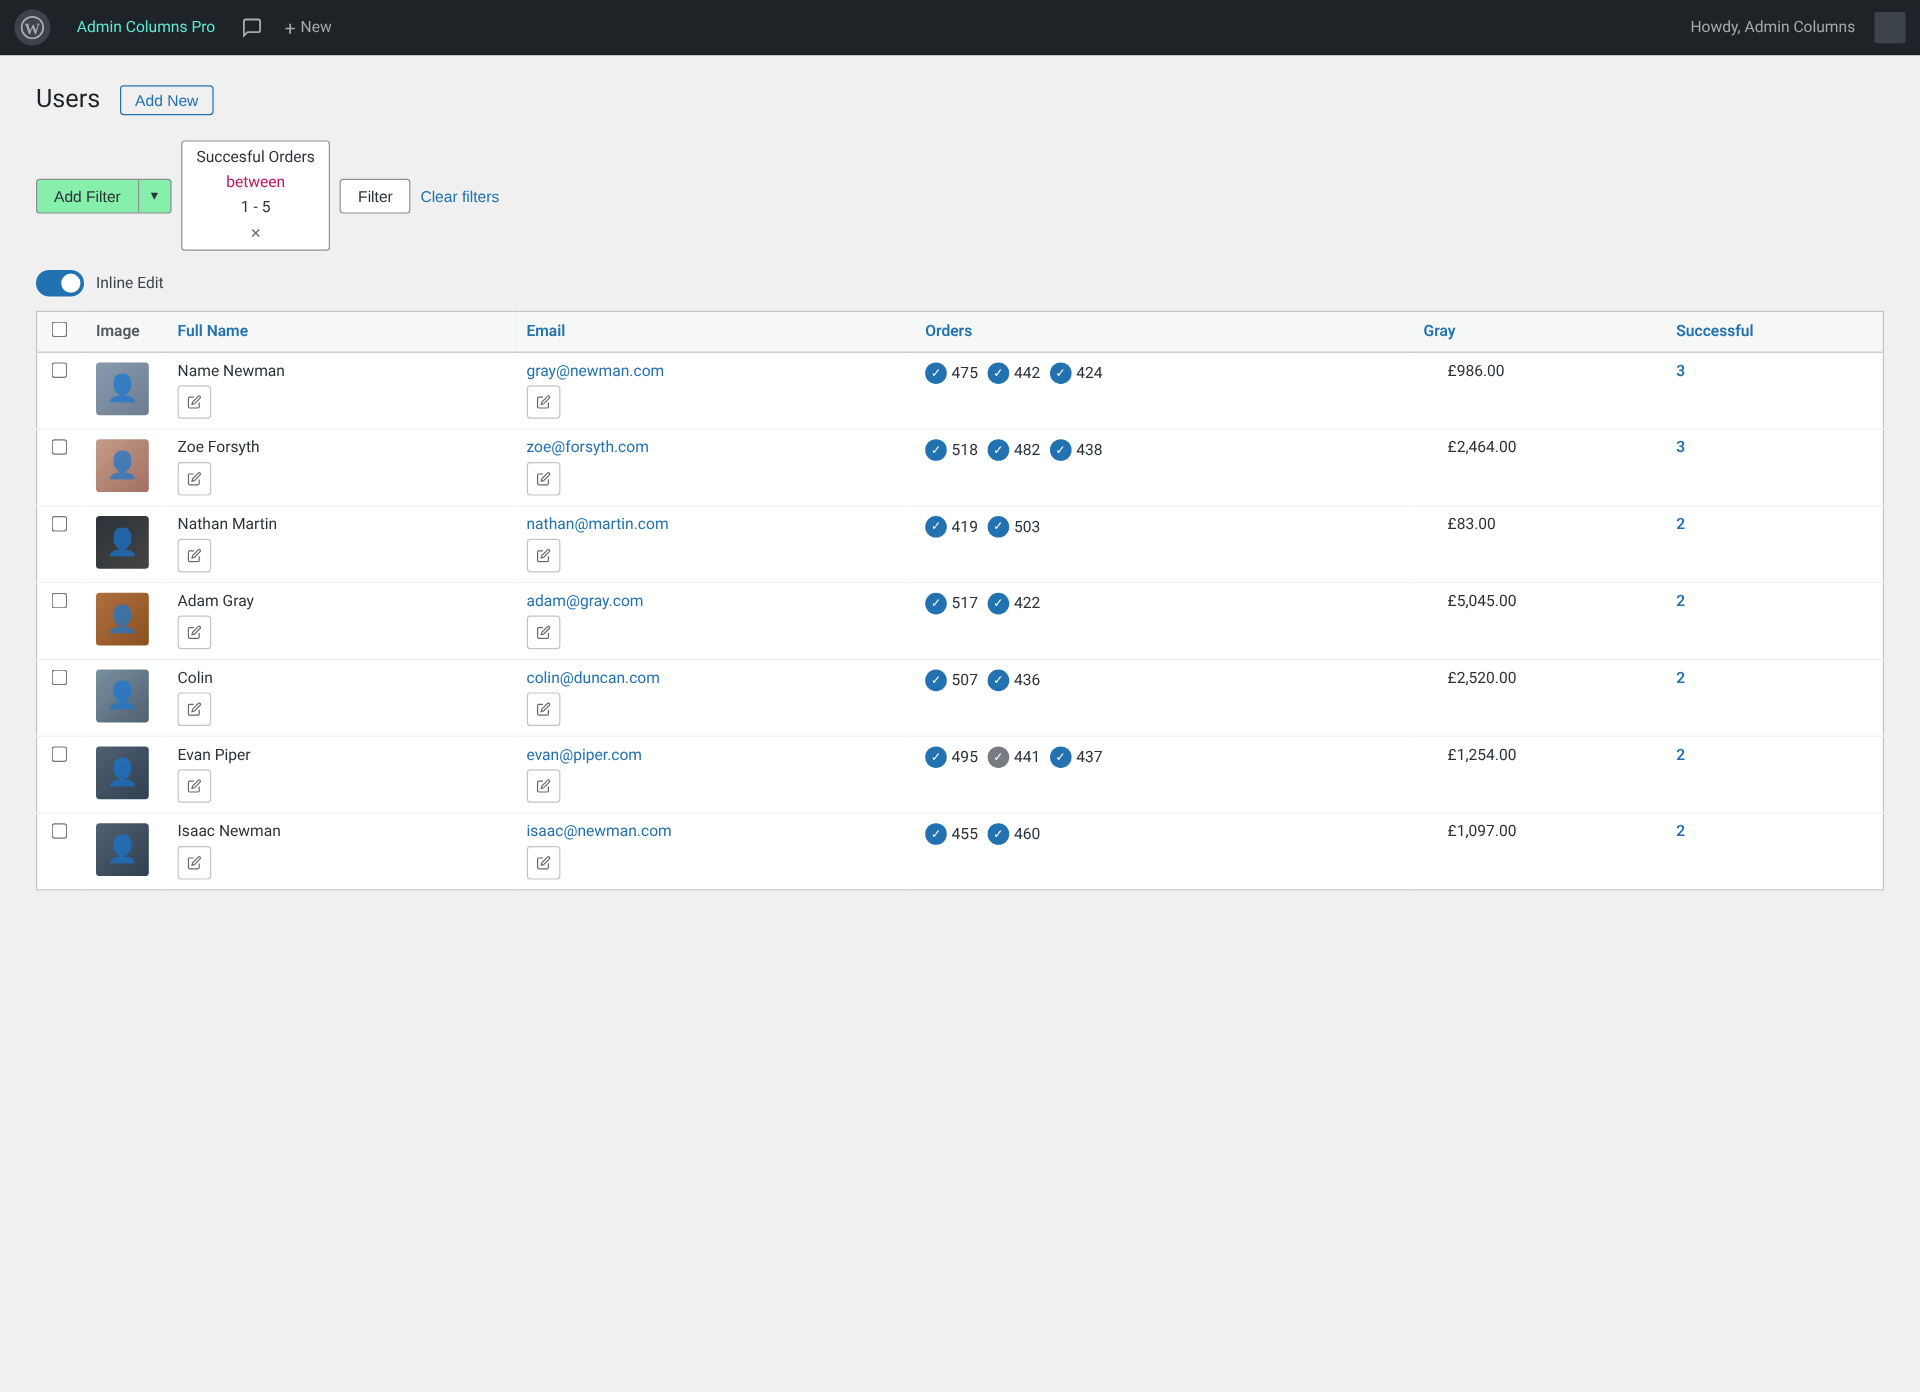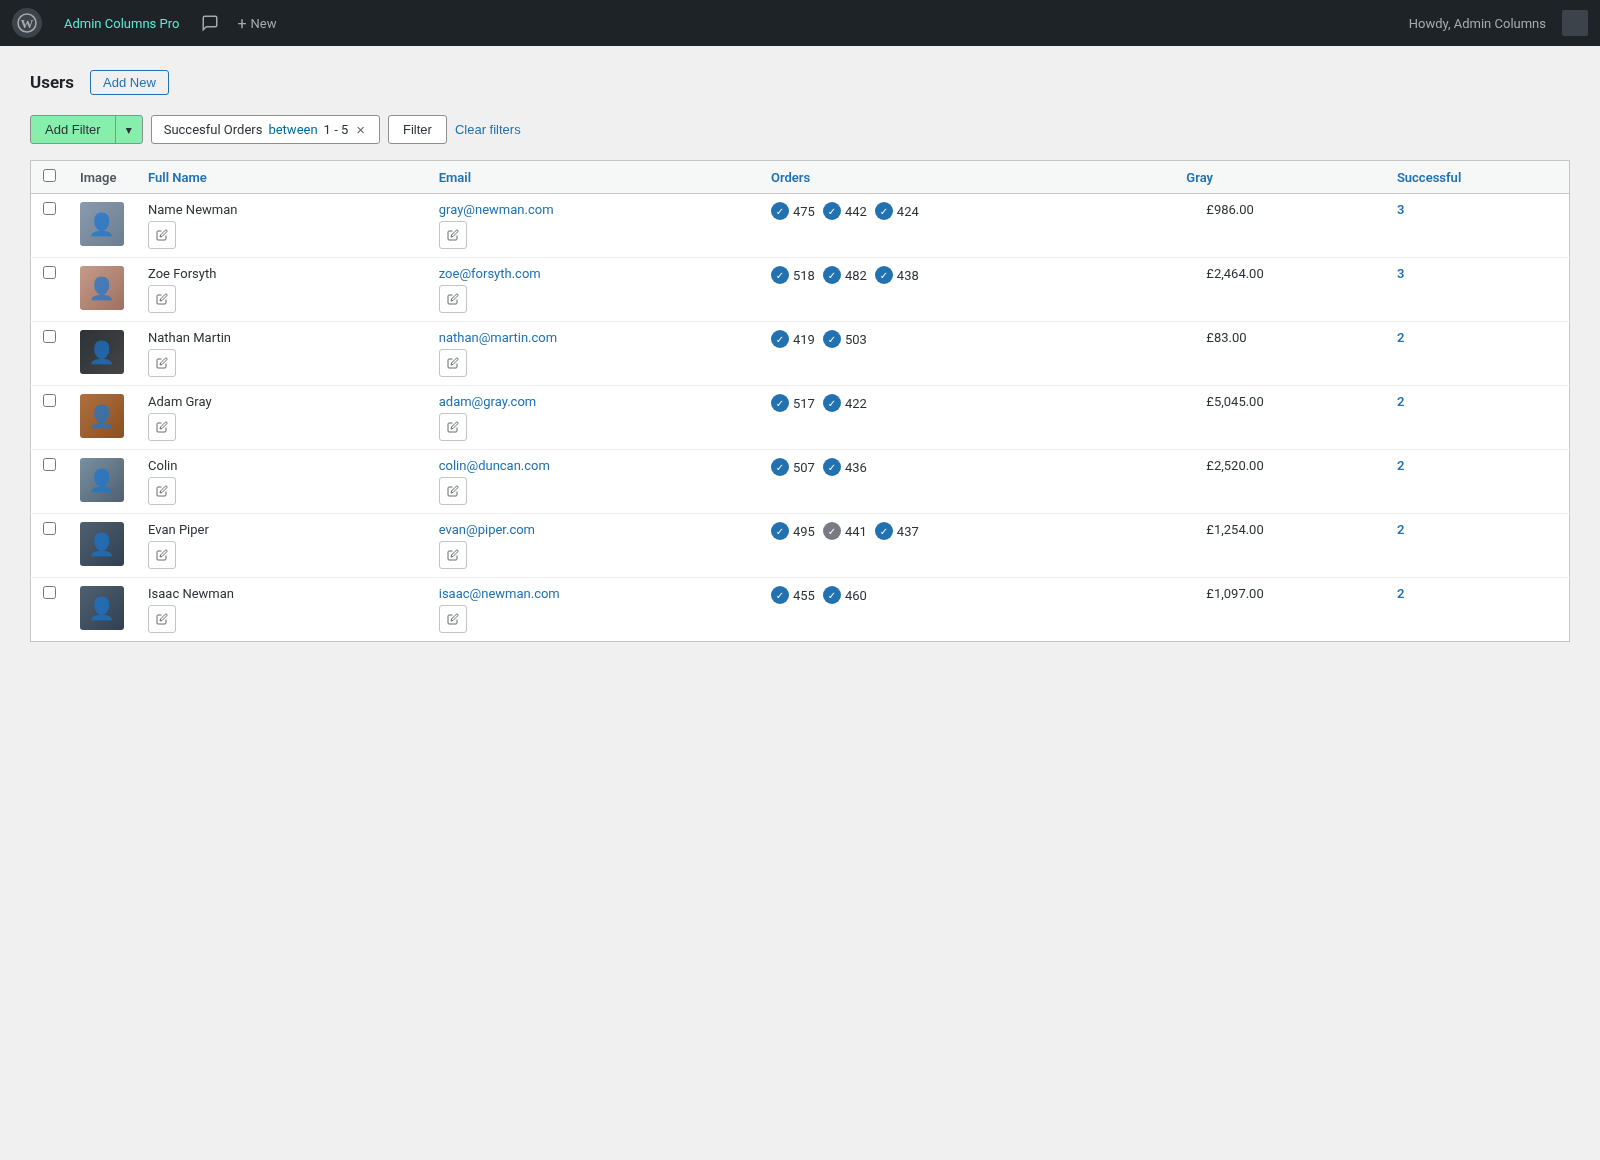--- a/index.html
+++ b/index.html
@@ -49,21 +49,21 @@
     
     #wpbody {
       padding: 24px 30px;
     }
 
     .page-header {
       display: flex; align-items: center; gap: 16px;
       margin-bottom: 20px;
     }
     .page-title {
-      font-size: 17px; font-weight: 700; color: #1d2327;
+      font-size: 21px; font-weight: 400; color: #1d2327;
       line-height: 1.3;
     }
     .add-new-btn {
       border: 1px solid #2271b1;
       background: transparent;
       color: #2271b1;
       padding: 4px 12px;
       border-radius: 3px;
       font-size: 13px;
       cursor: pointer;
@@ -100,22 +100,23 @@
       font-size: 12px;
     }
     .filter-chip {
       display: flex; align-items: center; gap: 6px;
       border: 1px solid #8c8f94;
       border-radius: 3px;
       background: #fff;
       padding: 6px 12px;
       font-size: 13px;
       color: #2c3338;
-    }
-    .filter-chip .between { color: #0369a1; }
+      flex-direction: column;
+    }
+    .filter-chip .between { color: #be185d; }
     .filter-chip .close-btn {
       background: none; border: none; cursor: pointer;
       color: #646970; font-size: 15px; line-height: 1; padding: 0 2px;
     }
     .filter-btn {
       border: 1px solid #8c8f94;
       background: #fff;
       color: #2c3338;
       padding: 6px 14px;
       border-radius: 3px;
@@ -291,20 +292,24 @@
       <span>Succesful Orders</span>
       <span class="between">between</span>
       <span>1 - 5</span>
       <button class="close-btn">×</button>
     </div>
 
     <button class="filter-btn">Filter</button>
     <button class="clear-filters-link">Clear filters</button>
   </div>
 
+  <div class="inline-edit-bar">
+    <div class="toggle-switch on"></div>
+    <span class="inline-edit-label">Inline Edit</span>
+  </div>
 
   <table class="users-table">
     <thead>
       <tr>
         <th class="cb-col">
           <input type="checkbox" style="">
         </th>
         <th class="image-col">Image</th>
         <th>Full Name</th>
         <th>Email</th>

